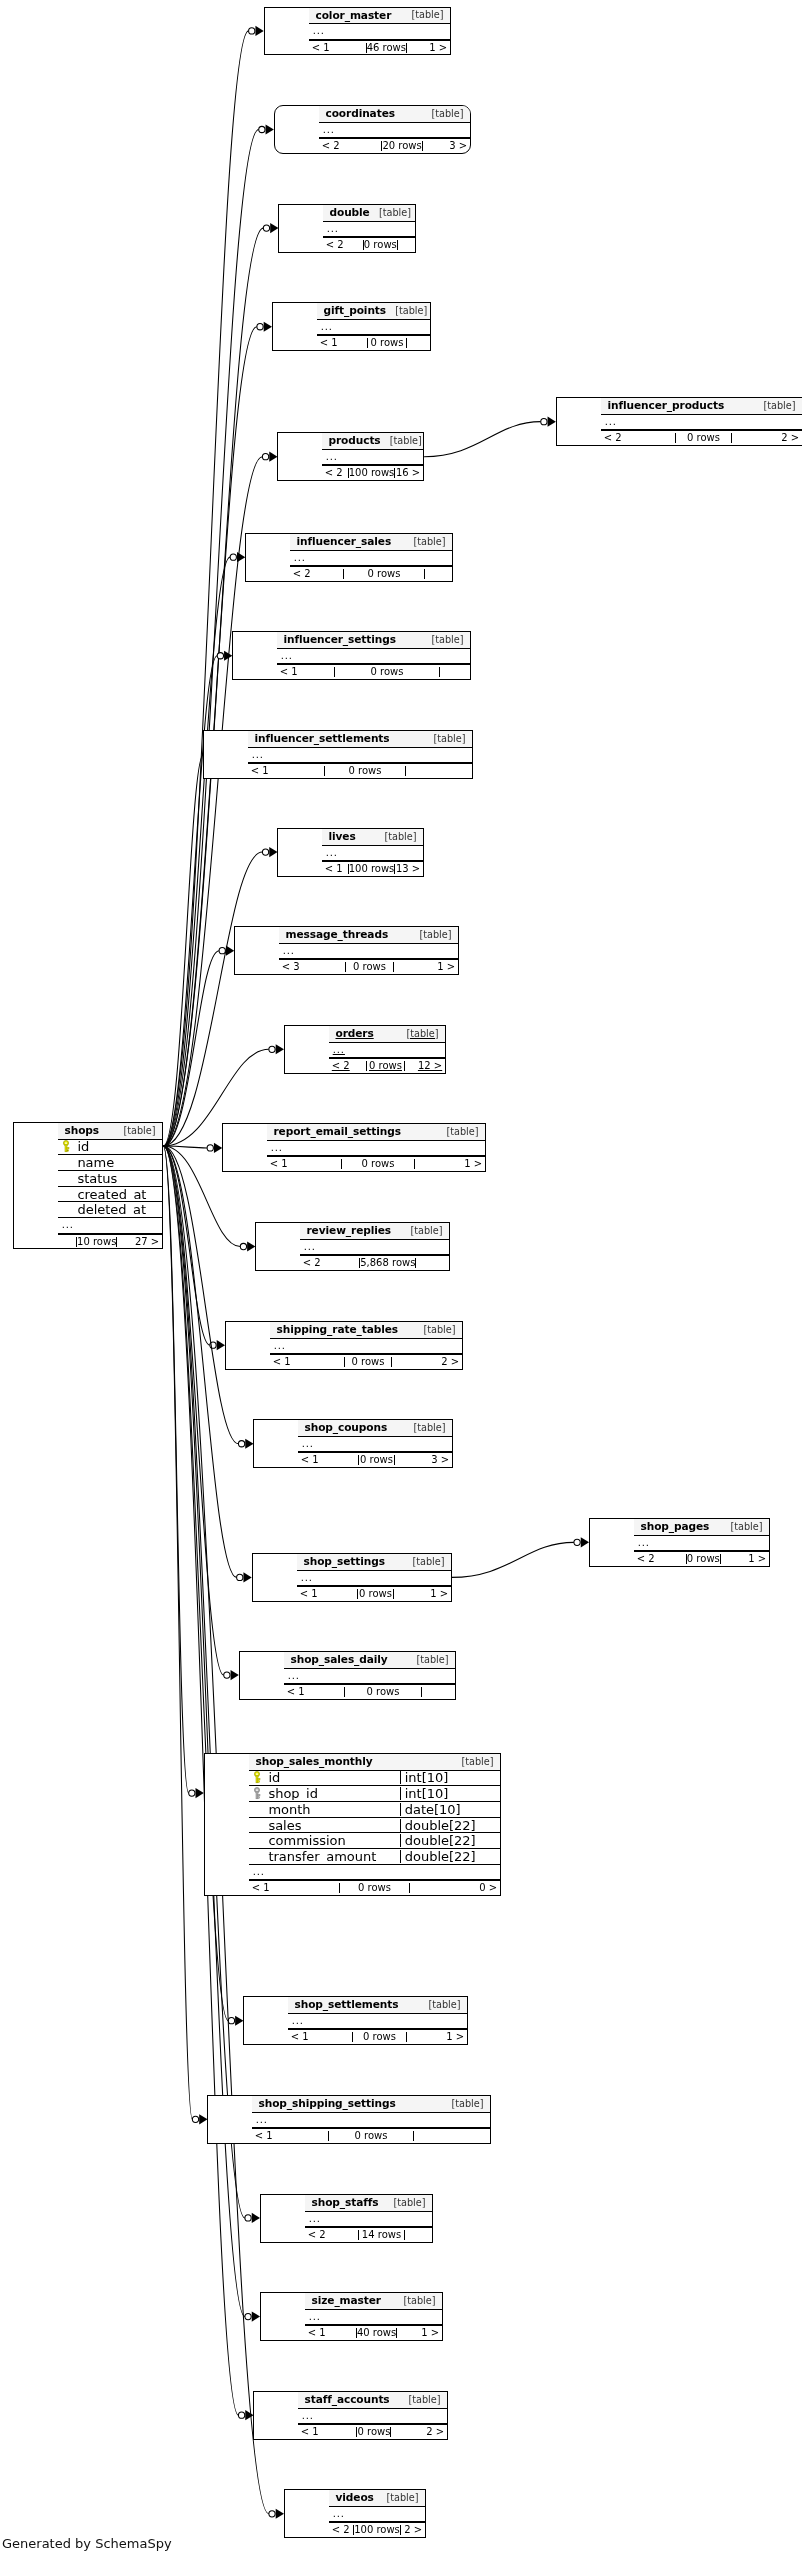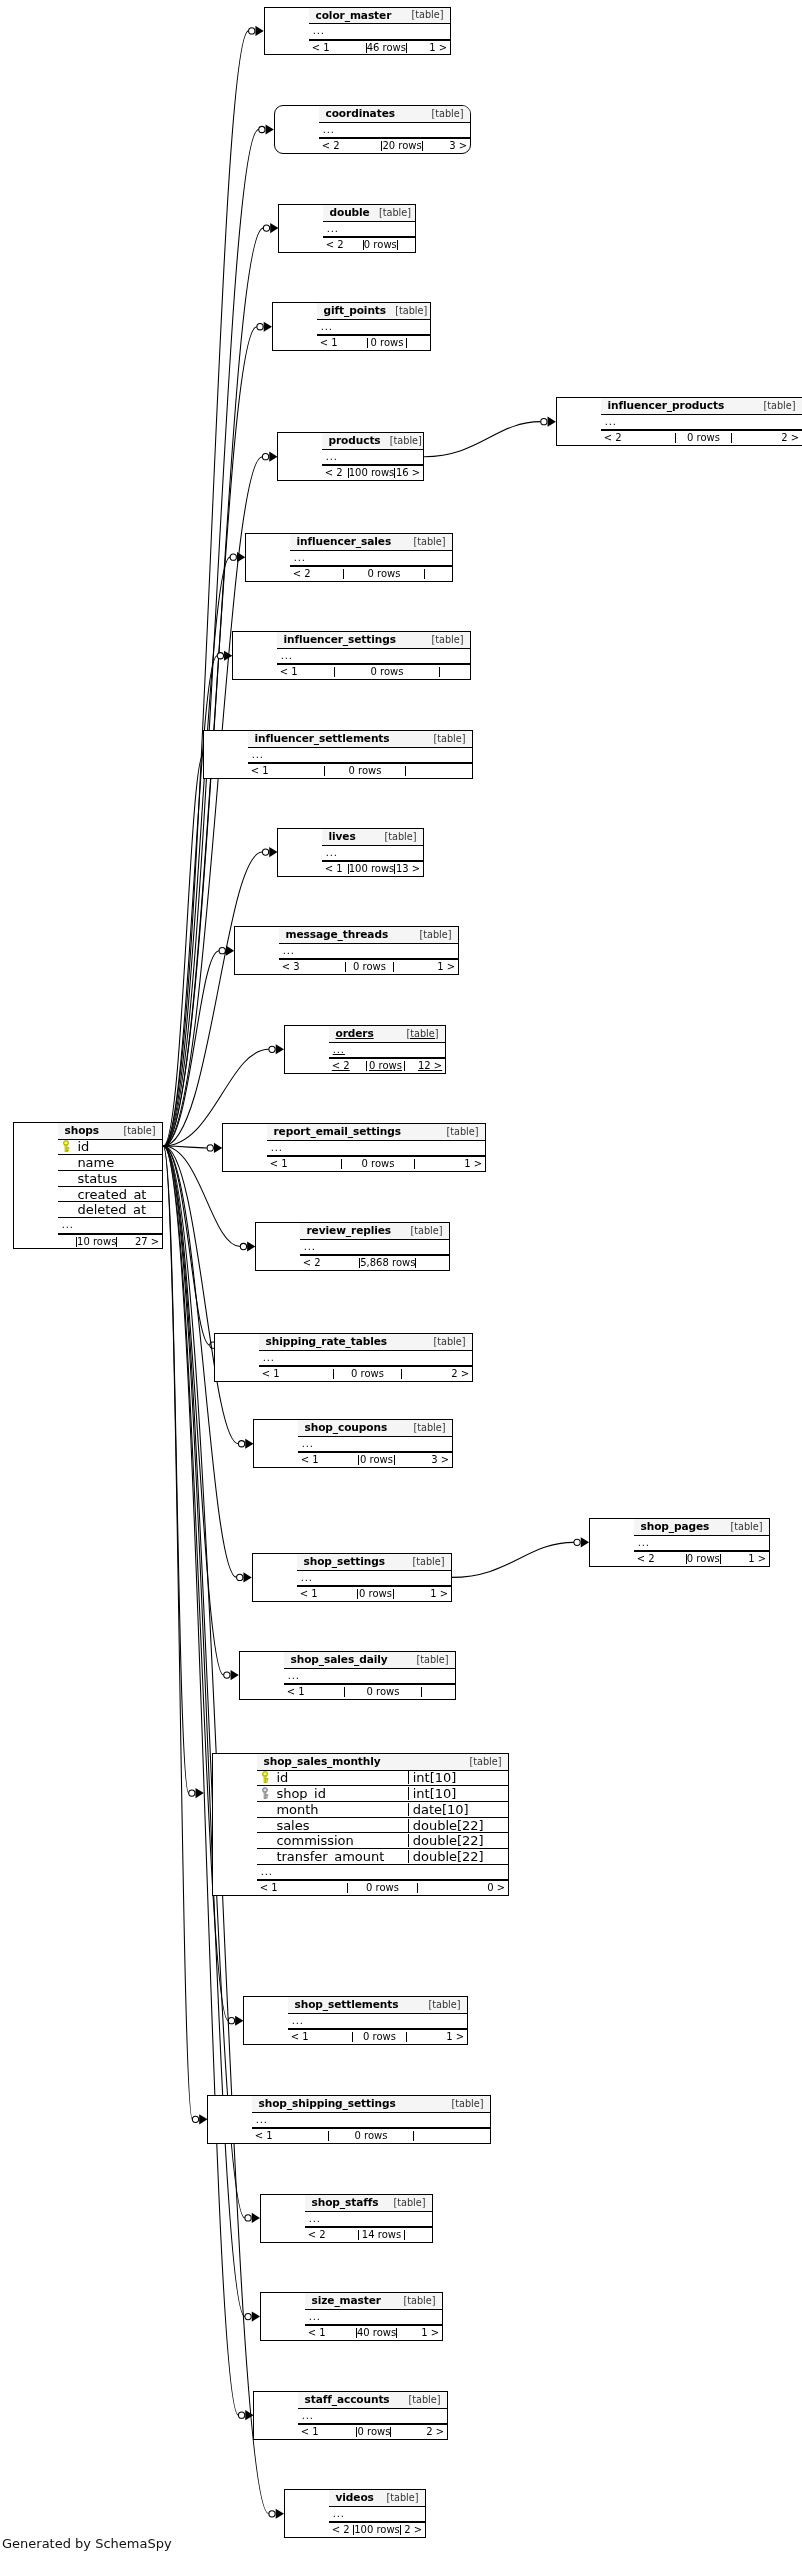--- a/index.html
+++ b/index.html
@@ -438,21 +438,21 @@
           <span class="tname">review_replies</span>
           <span class="ttype">[table]</span>
         </div>
         <div class="ellipsis-row">...</div>
         <div class="footer-row">
           <div class="f-left" style="width:60px">&lt; 2</div>
           <div class="f-mid">5,868 rows</div>
           <div class="f-right" style="width:33px"></div>
         </div>
       </div>
-      <div class="node" style="left: 214px; top: 1321px; width: 259px; margin-top: 12px;">
+      <div class="node" style="left: 225px; top: 1321px; width: 238px;">
         <div class="node-title">
           <span class="tname">shipping_rate_tables</span>
           <span class="ttype">[table]</span>
         </div>
         <div class="ellipsis-row">...</div>
         <div class="footer-row">
           <div class="f-left" style="width:74px">&lt; 1</div>
           <div class="f-mid">0 rows</div>
           <div class="f-right" style="width:70px">2 &gt;</div>
         </div>
@@ -610,21 +610,21 @@
           <span class="col-key"></span>
           <span class="col-name">deleted_at</span>
         </div>
         <div class="ellipsis-row">...</div>
         <div class="footer-row">
           <div class="f-left" style="width:20px"></div>
           <div class="f-mid">10 rows</div>
           <div class="f-right" style="width:50px">27 &gt;</div>
         </div>
       </div>
-      <div class="node" style="left: 212px; top: 1753px; width: 297px;">
+      <div class="node" style="left: 204px; top: 1753px; width: 297px;">
         <div class="node-title">
           <span class="tname">shop_sales_monthly</span>
           <span class="ttype">[table]</span>
         </div>
         <div class="col-row">
           <span class="col-key">
             <svg width="10" height="13" viewBox="0 0 11 14">
               <circle cx="5.5" cy="3.2" r="2.8" fill="#e8e800" stroke="#999900" stroke-width="0.8"></circle>
               <circle cx="5.5" cy="3.2" r="1.0" fill="#ffffff"></circle>
               <rect x="4.4" y="5.2" width="2.2" height="7.6" fill="#e8e800" stroke="#999900" stroke-width="0.6"></rect>

